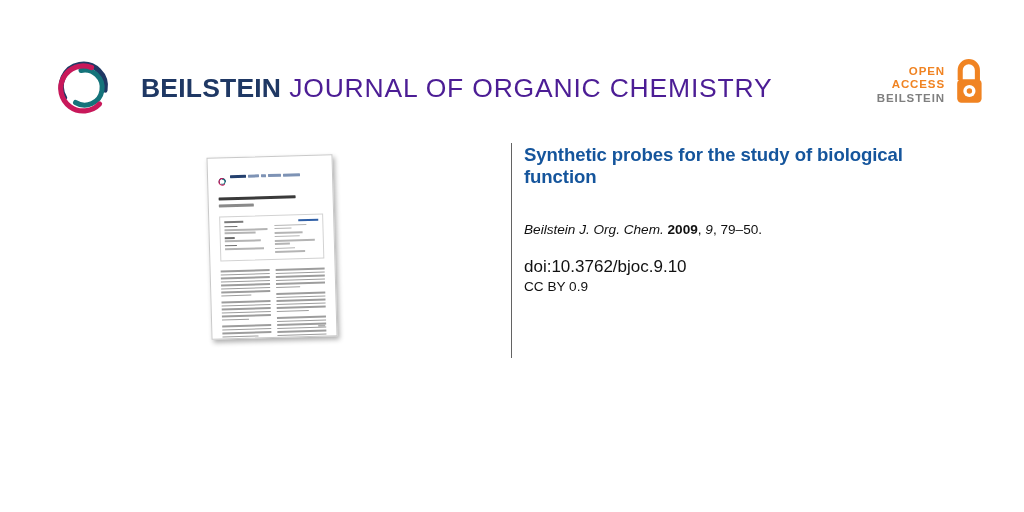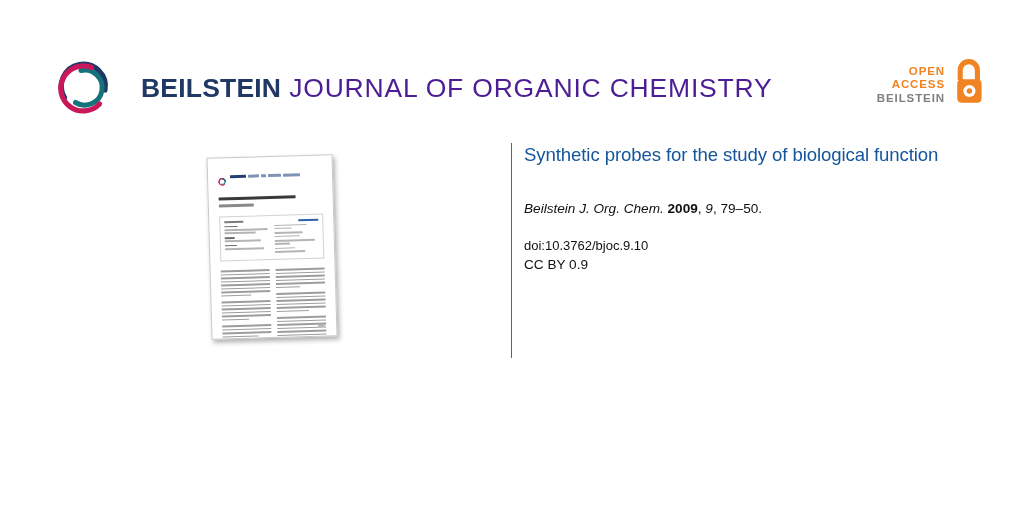--- a/index.html
+++ b/index.html
@@ -173,21 +173,21 @@
   
   #meta {
     position: absolute;
     left: 524px;
     top: 144px;
     width: 452px;
   }
   #art-title {
     margin: 0;
     font-size: 18.6px;
-    font-weight: 400;
+    font-weight: 700;
     line-height: 21.5px;
     color: #15559c;
     letter-spacing: -0.1px;
   }
   #art-author {
     margin: 9px 0 0 0;
     font-size: 16.2px;
     font-weight: 400;
     line-height: 20px;
     color: #0c0c0c;
@@ -196,21 +196,21 @@
     margin: 34px 0 0 0;
     font-size: 13.6px;
     line-height: 18px;
     color: #111111;
   }
   #art-citation .cit-journal { font-style: italic; }
   #art-citation .cit-year { font-weight: 700; }
   #art-citation .cit-vol { font-style: italic; }
   #art-doi {
     margin: 18px 0 0 0;
-    font-size: 13px;
+    font-size: 17px;
     line-height: 19.5px;
     color: #111111;
   }
   #art-license {
     margin: 0;
     font-size: 13.6px;
     line-height: 19.5px;
     color: #111111;
   }
 </style>

